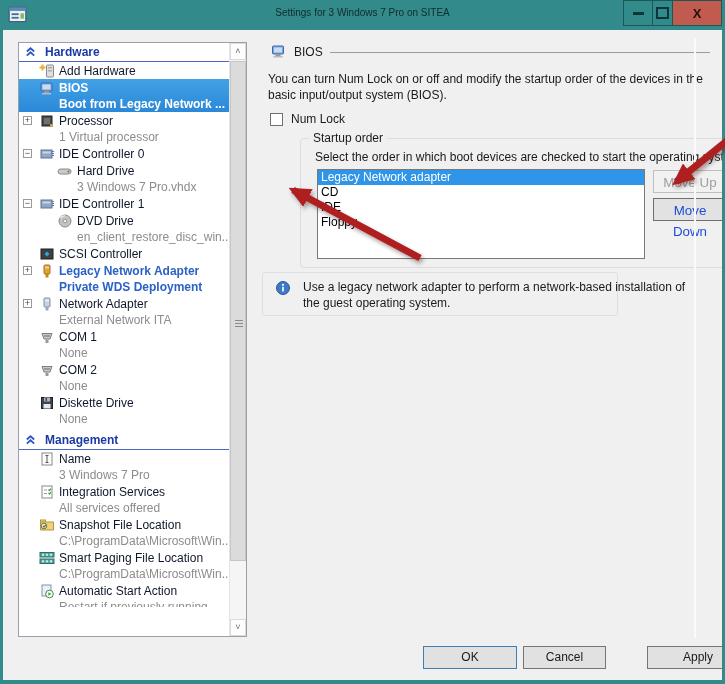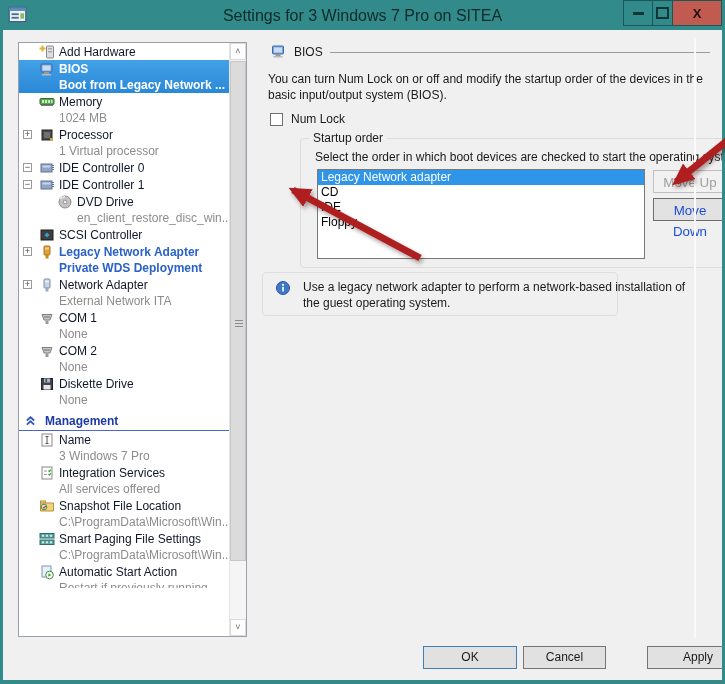--- a/index.html
+++ b/index.html
@@ -1,20 +1,20 @@
 <!DOCTYPE html>
 <html><head>
 <meta charset="utf-8">
 <style>
   html,body{margin:0;padding:0;background:#555;}
   .window{position:relative;width:725px;height:684px;background:#F0F0F0;
     font-family:"Liberation Sans",sans-serif;overflow:hidden;}
   
   .titlebar{position:absolute;left:0;top:0;width:725px;height:30px;background:#338A8B;}
-  .title{position:absolute;left:0;right:0;top:7px;text-align:center;font-size:16px;color:#0F2B2B;}
+  .title{position:absolute;left:0;right:0;top:7px;text-align:center;font-size:10px;color:#0F2B2B;}
   .app-icon{position:absolute;left:8px;top:5px;width:19px;height:19px;}
   .winbtn{position:absolute;top:0;height:26px;box-sizing:border-box;border:1px solid #1C5758;
     display:flex;align-items:center;justify-content:center;}
   .btn-min{left:623px;width:30px;background:#338A8B;}
   .btn-max{left:652px;width:21px;background:#338A8B;}
   .btn-close{left:672px;width:50px;background:#C15B50;font-weight:bold;font-size:13px;color:#23100E;}
   .glyph-min{width:11px;height:3px;background:#0F3536;}
   .glyph-max{width:9px;height:8px;border:2px solid #0F3536;}
   
   .edge{position:absolute;background:#338A8B;}
@@ -109,50 +109,45 @@
     <div class="winbtn btn-max">
         <span class="glyph-max"></span>
       </div>
     <div class="winbtn btn-close">
         <span>X</span>
       </div>
   </div>
 
   <div class="sidebar">
     <div class="sidebar-items">
+        <div class="srow section">
+          <span class="chev"><svg viewBox="0 0 16 16" width="13" height="13">
+              <path d="M3.5 8 8 4l4.5 4" fill="none" stroke="#2F55BF" stroke-width="2.2"></path>
+              <path d="M3.5 13 8 9l4.5 4" fill="none" stroke="#2F55BF" stroke-width="2.2"></path>
+            </svg></span>
+          <span class="slabel">Hardware</span>
+        </div>
         <div class="item srow">
           <span class="icn"><svg viewBox="0 0 16 16" width="16" height="16">
               <rect x="7.5" y="2" width="7" height="12" rx="1" fill="#E0E0E0" stroke="#8A8A8A"></rect>
               <rect x="9" y="4" width="4" height="1.5" fill="#ACACAC"></rect>
               <rect x="9" y="7" width="4" height="1.5" fill="#ACACAC"></rect>
               <path d="M3.5 1.5v6M0.5 4.5h6" stroke="#E3B430" stroke-width="2"></path>
             </svg></span>
           <span class="lbl">Add Hardware</span>
         </div>
         <div class="item srow two selected">
           <span class="icn"><svg viewBox="0 0 16 16" width="16" height="16">
               <rect x="2" y="3" width="11" height="8" rx="1" fill="#7AA7DC" stroke="#3E66A8"></rect>
               <rect x="3.5" y="4.5" width="8" height="5" fill="#C9DCF2"></rect>
               <rect x="5" y="11" width="5" height="2" fill="#9A9A9A"></rect>
               <rect x="3" y="13" width="9" height="1.5" fill="#B9B9B9"></rect>
             </svg></span>
           <span class="lbl">BIOS</span>
           <span class="sub">Boot from Legacy Network ...</span>
-        </div>
-        <div class="item srow two">
-          <span class="icn"><svg viewBox="0 0 16 16" width="16" height="16">
-              <rect x="1" y="4.5" width="14" height="6" rx="1" fill="#57A84F" stroke="#2E7229"></rect>
-              <rect x="3" y="6" width="2" height="3" fill="#CFE6CC"></rect>
-              <rect x="6" y="6" width="2" height="3" fill="#CFE6CC"></rect>
-              <rect x="9" y="6" width="2" height="3" fill="#CFE6CC"></rect>
-              <rect x="12" y="6" width="1.5" height="3" fill="#CFE6CC"></rect>
-              <rect x="2" y="10.5" width="12" height="1.5" fill="#777"></rect>
-            </svg></span>
-          <span class="lbl">Memory</span>
-          <span class="sub">1024 MB</span>
         </div>
         <div class="item srow two">
           <span class="exp">+</span>
           <span class="icn"><svg viewBox="0 0 16 16" width="16" height="16">
               <rect x="3" y="3" width="10" height="10" fill="#4A4A4A" stroke="#222"></rect>
               <rect x="5" y="5" width="6" height="6" fill="#707070"></rect>
               <rect x="11" y="11" width="3" height="3" fill="#C8A44A"></rect>
             </svg></span>
           <span class="lbl">Processor</span>
           <span class="sub">1 Virtual processor</span>
@@ -160,20 +155,28 @@
         <div class="item srow">
           <span class="exp">−</span>
           <span class="icn"><svg viewBox="0 0 16 16" width="16" height="16">
               <rect x="2" y="4" width="11" height="8" fill="#8FA6C4" stroke="#5F7396"></rect>
               <rect x="3.5" y="5.5" width="8" height="2" fill="#C9D4E4"></rect>
               <rect x="13" y="5" width="2" height="1" fill="#5F7396"></rect>
               <rect x="13" y="7" width="2" height="1" fill="#5F7396"></rect>
               <rect x="13" y="9" width="2" height="1" fill="#5F7396"></rect>
             </svg></span>
           <span class="lbl">IDE Controller 0</span>
+        </div>
+        <div class="item srow two child">
+          <span class="icn"><svg viewBox="0 0 16 16" width="16" height="16">
+              <rect x="1" y="6" width="13" height="5" rx="2.5" fill="#C9C9C9" stroke="#8A8A8A"></rect>
+              <circle cx="11.5" cy="8.5" r="1" fill="#4E7A38"></circle>
+            </svg></span>
+          <span class="lbl">Hard Drive</span>
+          <span class="sub">3 Windows 7 Pro.vhdx</span>
         </div>
         <div class="item srow">
           <span class="exp">−</span>
           <span class="icn"><svg viewBox="0 0 16 16" width="16" height="16">
               <rect x="2" y="4" width="11" height="8" fill="#8FA6C4" stroke="#5F7396"></rect>
               <rect x="3.5" y="5.5" width="8" height="2" fill="#C9D4E4"></rect>
               <rect x="13" y="5" width="2" height="1" fill="#5F7396"></rect>
               <rect x="13" y="7" width="2" height="1" fill="#5F7396"></rect>
               <rect x="13" y="9" width="2" height="1" fill="#5F7396"></rect>
             </svg></span>
@@ -285,21 +288,21 @@
           <span class="icn"><svg viewBox="0 0 16 16" width="16" height="16">
               <rect x="1" y="2.5" width="14" height="4.5" fill="#57A8A0" stroke="#2E6E68"></rect>
               <rect x="3" y="3.8" width="2" height="2" fill="#CDE8E5"></rect>
               <rect x="7" y="3.8" width="2" height="2" fill="#CDE8E5"></rect>
               <rect x="11" y="3.8" width="2" height="2" fill="#CDE8E5"></rect>
               <rect x="1" y="9" width="14" height="4.5" fill="#57A8A0" stroke="#2E6E68"></rect>
               <rect x="3" y="10.3" width="2" height="2" fill="#CDE8E5"></rect>
               <rect x="7" y="10.3" width="2" height="2" fill="#CDE8E5"></rect>
               <rect x="11" y="10.3" width="2" height="2" fill="#CDE8E5"></rect>
             </svg></span>
-          <span class="lbl">Smart Paging File Settings</span>
+          <span class="lbl">Smart Paging File Location</span>
           <span class="sub">C:\ProgramData\Microsoft\Win...</span>
         </div>
         <div class="item srow two clipped">
           <span class="icn"><svg viewBox="0 0 16 16" width="16" height="16">
               <rect x="3" y="2" width="9" height="11" fill="#E8F0F8" stroke="#7E96B8"></rect>
               <circle cx="10.5" cy="11" r="3.8" fill="#fff" stroke="#3E8E3E"></circle>
               <path d="M9.4 9.2v3.6l3-1.8z" fill="#3EA03E"></path>
             </svg></span>
           <span class="lbl">Automatic Start Action</span>
           <span class="sub">Restart if previously running</span>

